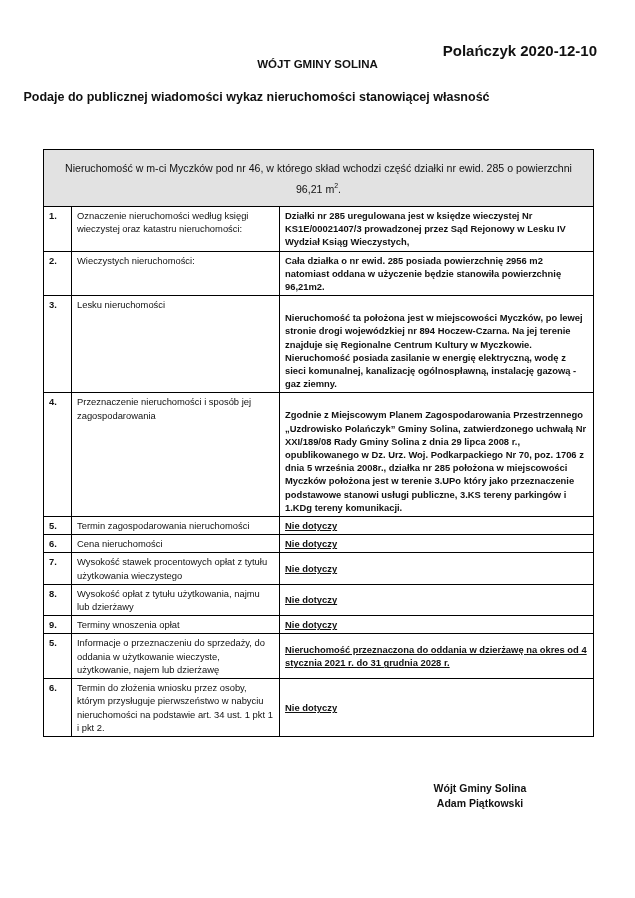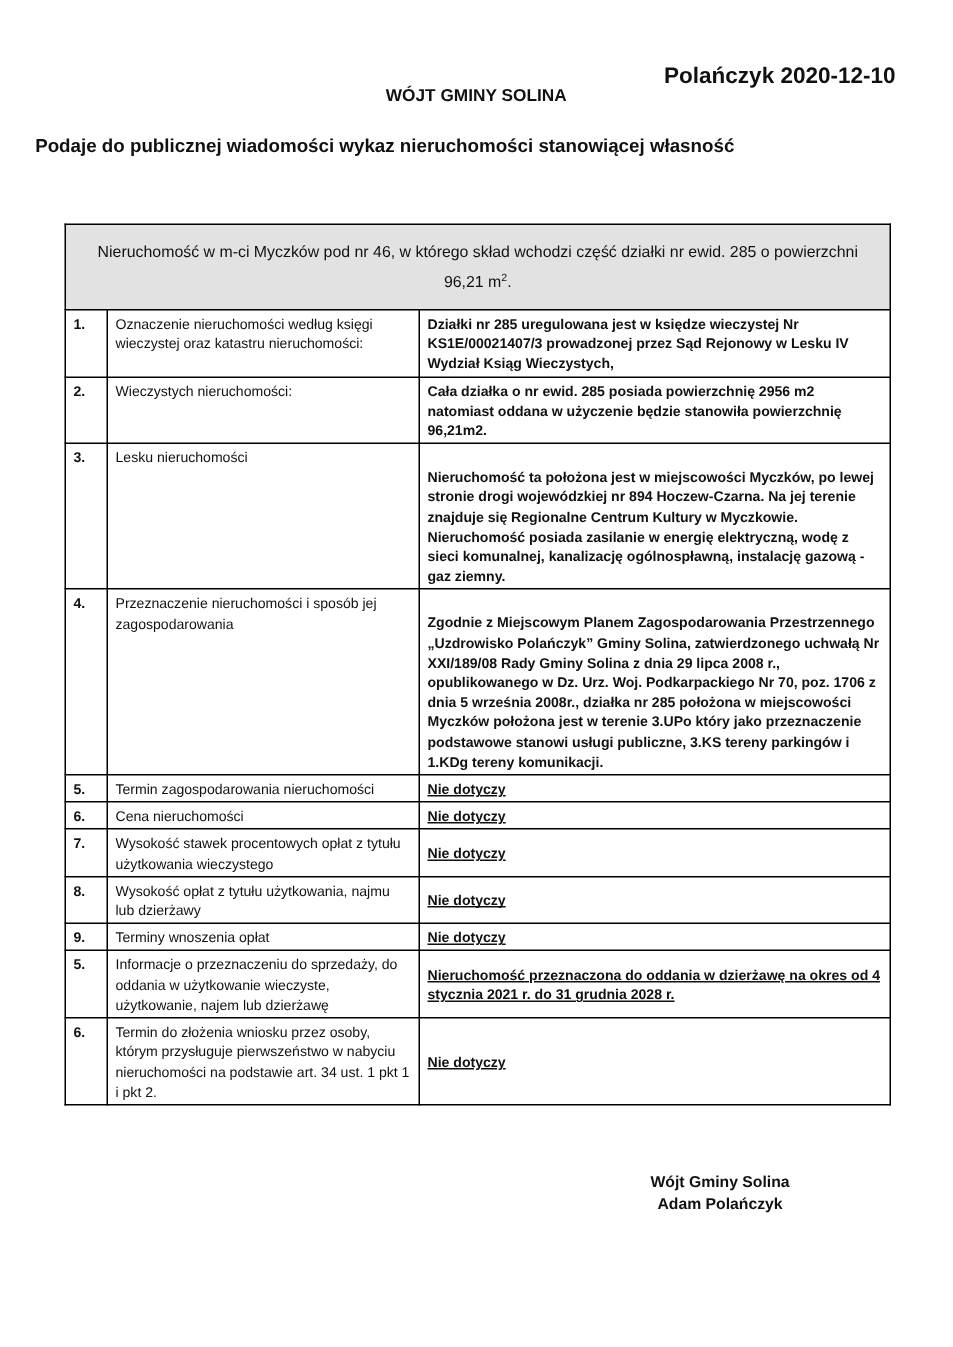--- a/index.html
+++ b/index.html
@@ -95,14 +95,14 @@
   <tr>
     <td class="col-n">6.</td>
     <td>Termin do złożenia wniosku przez osoby, którym przysługuje pierwszeństwo w nabyciu nieruchomości na podstawie art. 34 ust. 1 pkt 1 i pkt 2.</td>
     <td class="val mid">Nie dotyczy</td>
   </tr>
 </tbody>
   </table>
 
 <div class="sign">
   <div>Wójt Gminy Solina</div>
-  <div>Adam Polańczyk</div>
+  <div>Adam Piątkowski</div>
 </div>
 
 </body></html>

